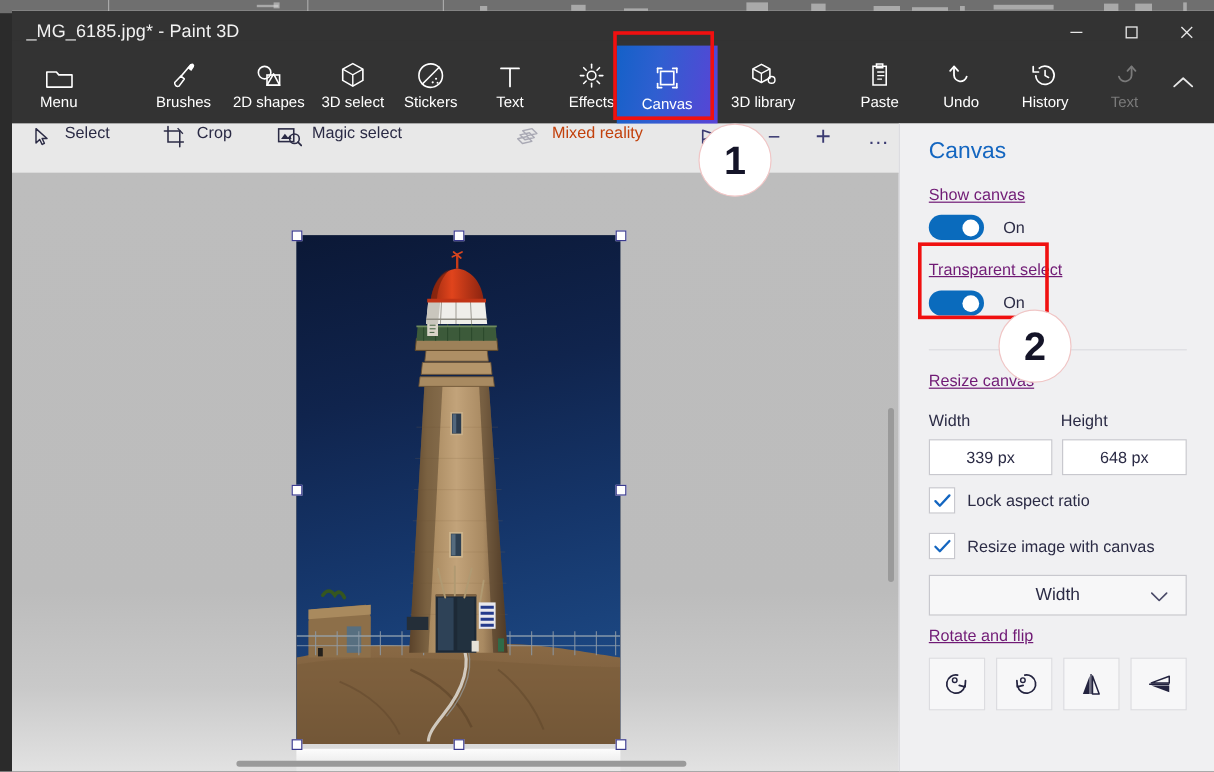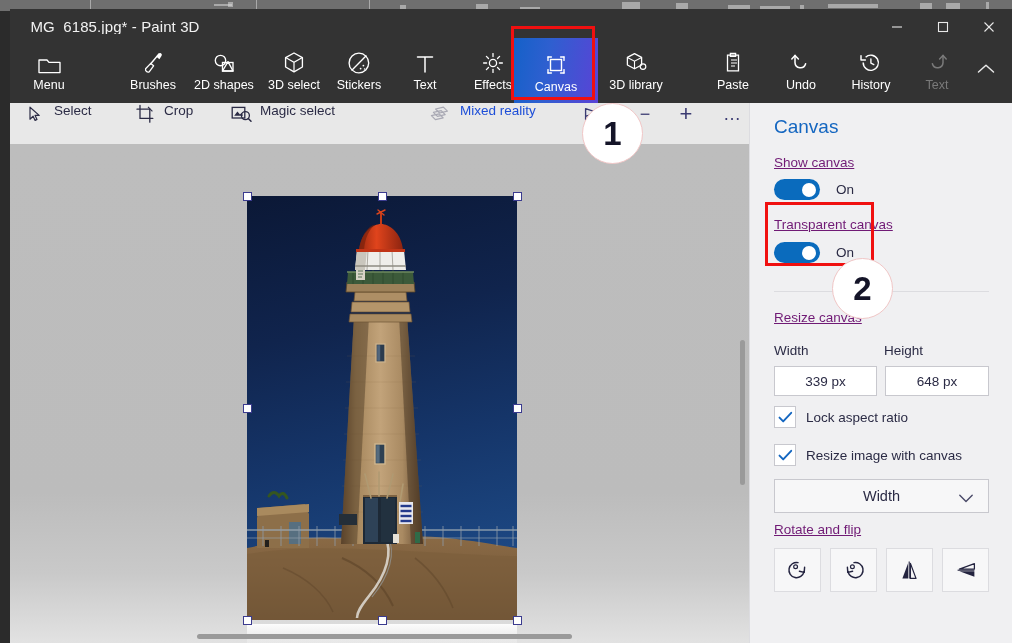--- a/index.html
+++ b/index.html
@@ -75,21 +75,21 @@
   
   .subbar{
     position:absolute;left:0;top:94px;width:1002px;height:41px;
     background:#e8e8e8;border-bottom:1px solid #c8c8c8;
   }
   .sub{
     position:absolute;top:0;height:40px;display:flex;align-items:flex-start;
     color:#2b2b45;font-size:13.5px;gap:8px;
   }
   .sub .ic{display:flex;align-items:center;justify-content:center;width:22px;height:22px;}
-  .sub.disabled{color:#1d4ed8;}
+  .sub.disabled{color:#c2410c;}
   .sub.icon-only{justify-content:center;}
 
   
   .workarea{
     position:absolute;left:0;top:135px;width:739px;height:499px;
     background:linear-gradient(180deg,#bdbdbd 0%,#bcbcbc 70%,#c9c9c9 86%,#e2e2e2 100%);
     overflow:hidden;
   }
   .artboard{
     position:absolute;left:229px;top:44px;width:285px;height:440px;
@@ -624,21 +624,21 @@
     <div class="panel">
 
       <div class="panel-title">Canvas</div>
 
       <div class="lbl" style="left:24px;top:52px;">Show canvas</div>
       <div class="toggle" style="left:24px;top:76px;">
         <div class="knob"></div>
       </div>
       <div class="toggle-state" style="left:86px;top:79px;">On</div>
 
-      <div class="lbl" style="left:24px;top:114px;">Transparent canvas</div>
+      <div class="lbl" style="left:24px;top:114px;">Transparent select</div>
       <div class="toggle" style="left:24px;top:139px;">
         <div class="knob"></div>
       </div>
       <div class="toggle-state" style="left:86px;top:142px;">On</div>
 
       <div class="divider" style="top:188px;"></div>
 
       <div class="lbl" style="left:24px;top:207px;">Resize canvas</div>
 
       <div class="fieldlbl" style="left:24px;top:240px;">Width</div>

